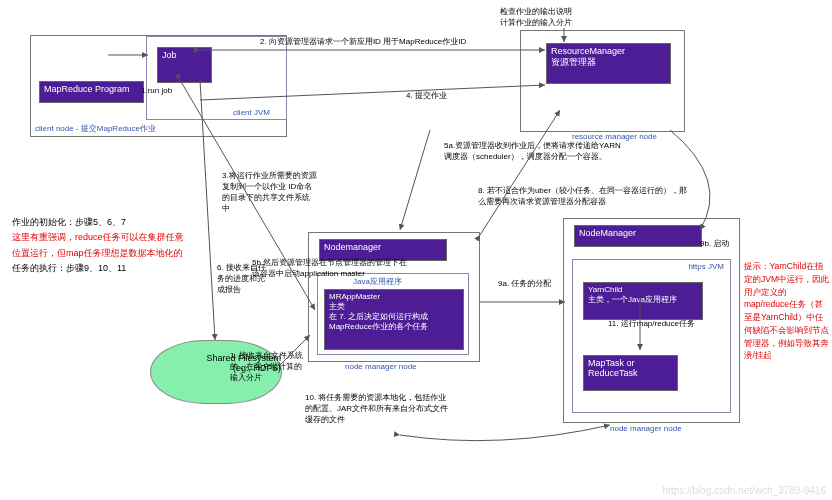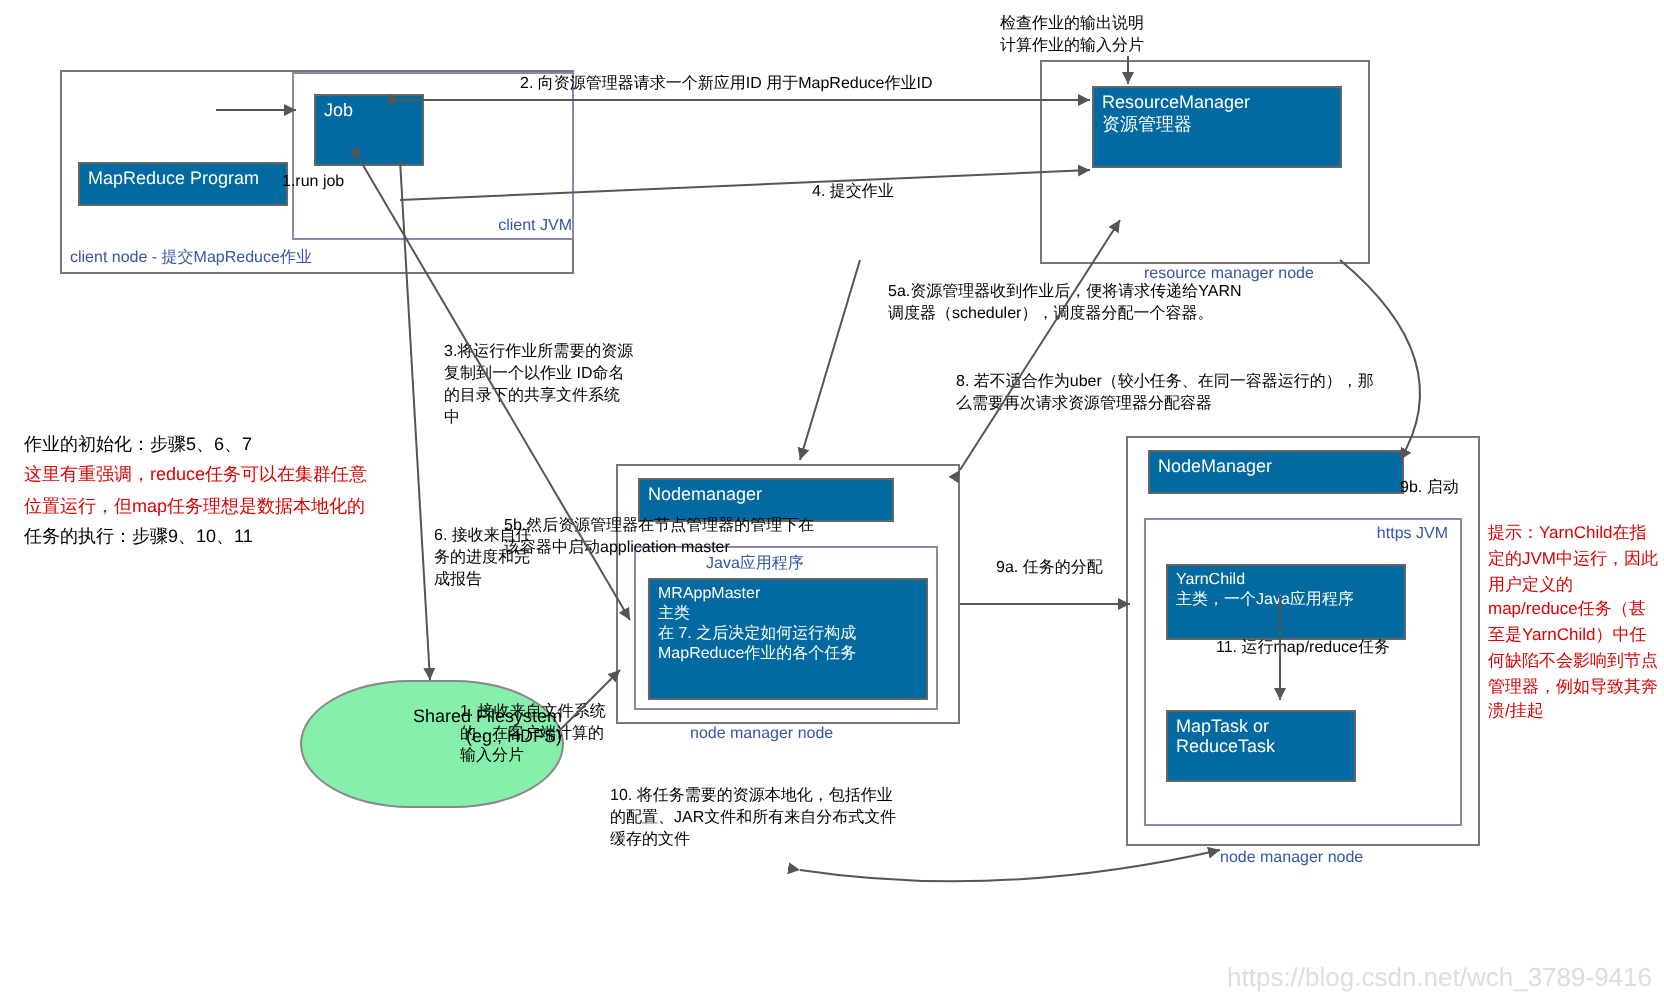--- a/index.html
+++ b/index.html
@@ -1,31 +1,31 @@
 <!DOCTYPE html>
 <html><head>
 <meta charset="utf-8">
 <style>
 html,body{margin:0;padding:0;width:832px;height:500px;background:#fff;font-family:"Microsoft YaHei",Arial,sans-serif;font-size:9px;color:#000;position:relative;overflow:hidden}
 .box{position:absolute;border:1px solid #777;background:#fff}
-.ibox{position:absolute;border:1px solid #666;background:#0369a1;color:#fff;padding:2px 4px}
+.ibox{position:absolute;border:1px solid #666;background:#4c1d95;color:#fff;padding:2px 4px}
 .lbl{position:absolute;color:#000;white-space:nowrap}
 .red{color:#d00}
 .blue{color:#3555aa}
 .small{font-size:8px}
 svg{position:absolute;left:0;top:0;pointer-events:none}
-.wm{position:absolute;right:6px;bottom:4px;color:#ddd;font-size:13px}
+.wm{position:absolute;right:6px;bottom:4px;color:#ddd;font-size:10px}
 </style>
 </head>
 <body>
 
 <div class="box" style="left:30px;top:35px;width:255px;height:100px">
   <div class="box" style="left:115px;top:0;width:139px;height:82px;border:1px solid #88a">
     <div class="ibox" style="left:10px;top:10px;width:45px;height:30px">Job</div>
-    <div class="lbl blue small" style="right:0;bottom:2px">client JVM</div>
+    <div class="lbl blue small" style="right:16px;bottom:2px">client JVM</div>
   </div>
   <div class="ibox" style="left:8px;top:45px;width:95px;height:16px">MapReduce Program</div>
   <div class="lbl small" style="left:110px;top:50px">1.run job</div>
   <div class="lbl blue small" style="left:4px;bottom:2px">client node - 提交MapReduce作业</div>
 </div>
 
 <div class="box" style="left:520px;top:30px;width:163px;height:100px">
   <div class="ibox" style="left:25px;top:12px;width:115px;height:35px">
     <span>ResourceManager</span><br>
     <span>资源管理器</span>

